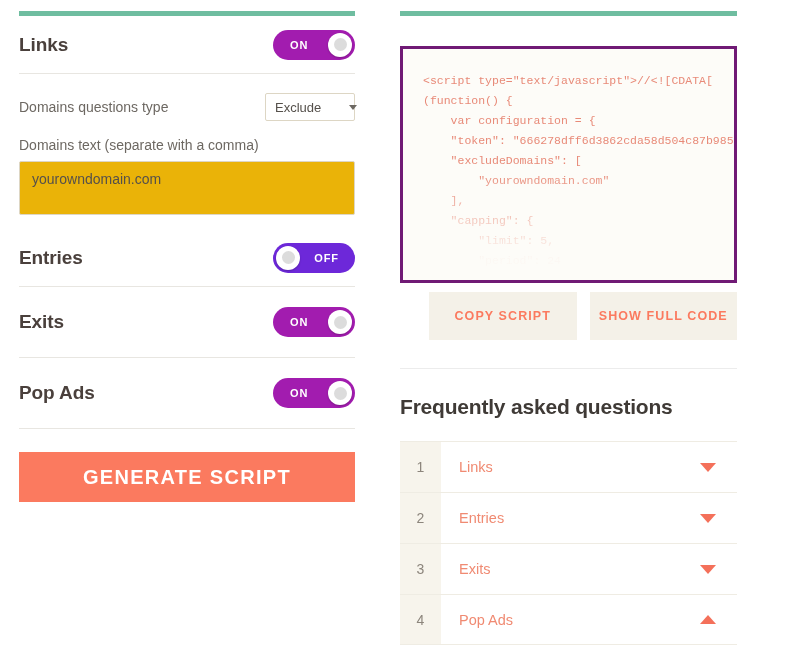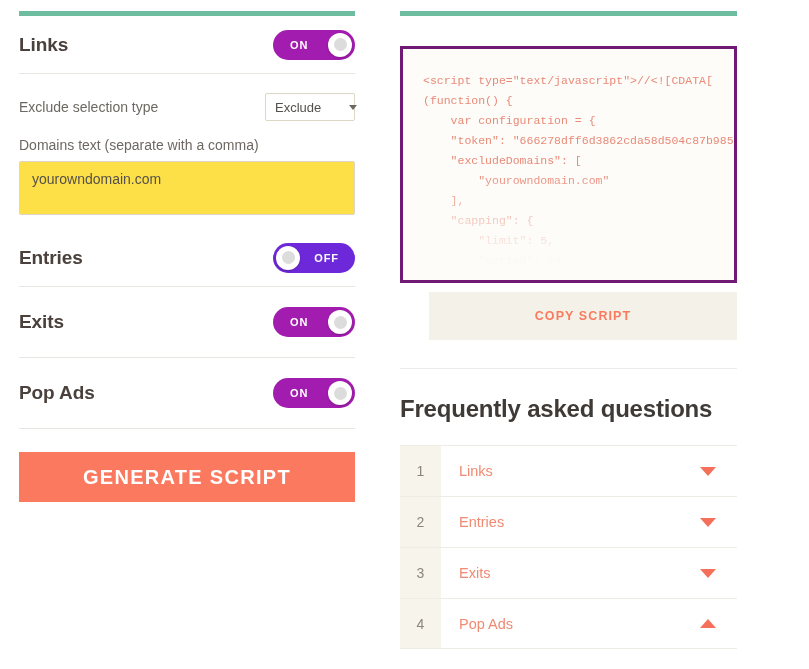--- a/index.html
+++ b/index.html
@@ -70,21 +70,21 @@
     padding:0 19px 0 9px; cursor:pointer;gap:28px;
   }
   .select-box .val { font-size:13px; color:#55504b; }
   .caret-dn {
     width:0; height:0; border-left:4px solid transparent;
     border-right:4px solid transparent; border-top:5px solid #6d6862;
   }
   .textarea-label { font-size:14px; color:#6d6862; padding-top:16px; }
   .textarea-box {
     margin-top:8px; height:54px; border:1px solid #ddd6c4;
-    background:#fde047; border-radius:2px;
+    background:#eab308; border-radius:2px;
     padding:9px 12px; font-size:14px; color:#55504b;
     overflow:hidden; cursor:text;
   }
 
   
   .gen-btn {
     margin-top:23px; height:50px; background:#fb7a5f;
     display:flex; align-items:center; justify-content:center;
     color:#ffffff; font-size:20px; font-weight:bold;
     letter-spacing:1.3px; cursor:pointer; border:none; width:100%;
@@ -115,21 +115,21 @@
     display:flex; align-items:center; justify-content:center;
     color:#fb7a5f; font-size:12.5px; font-weight:bold;
     letter-spacing:1.1px; cursor:pointer;
     font-family:"Liberation Sans", sans-serif;
   }
 
   .hr-light { height:1px; background:#ececec; margin-top:28px; }
 
   
   .faq-title {
-    font-size:24px; font-weight:bold; color:#3f3a36;
+    font-size:21px; font-weight:bold; color:#3f3a36;
     margin-top:26px; letter-spacing:-0.2px;
   }
   .faq-list { margin-top:22px; }
   .faq-row {
     display:flex; align-items:stretch; height:51px;
     border-top:1px solid #efece3; cursor:pointer;
   }
   .faq-row:last-child { border-bottom:1px solid #efece3; }
   .faq-num {
     width:41px; flex:0 0 41px; background:#f7f4ec;
@@ -163,21 +163,21 @@
       <span class="row-title">Links</span>
       <div class="switch on">
         <span class="lbl">ON</span>
         <span class="knob"></span>
       </div>
     </div>
 
     <div class="divider"></div>
 
     <div class="field-row">
-      <span class="field-label">Exclude selection type</span>
+      <span class="field-label">Domains questions type</span>
       <div class="select-box">
         <span class="val">Exclude</span>
         <span class="caret-dn"></span>
       </div>
     </div>
 
     <div class="textarea-label">Domains text (separate with a comma)</div>
     <div class="textarea-box">yourowndomain.com</div>
 
     <div class="toggle-row" style="margin-top:14px;">
@@ -227,20 +227,21 @@
     ],
     "capping": {
         "limit": 5,
         "period": 24
 </pre>
       <div class="code-fade"></div>
     </div>
 
     <div class="code-actions">
       <button class="code-btn">COPY SCRIPT</button>
+      <button class="code-btn">SHOW FULL CODE</button>
     </div>
 
     <div class="hr-light"></div>
 
     <div class="faq-title">Frequently asked questions</div>
 
     <div class="faq-list">
 
       <div class="faq-row">
         <div class="faq-num">1</div>

